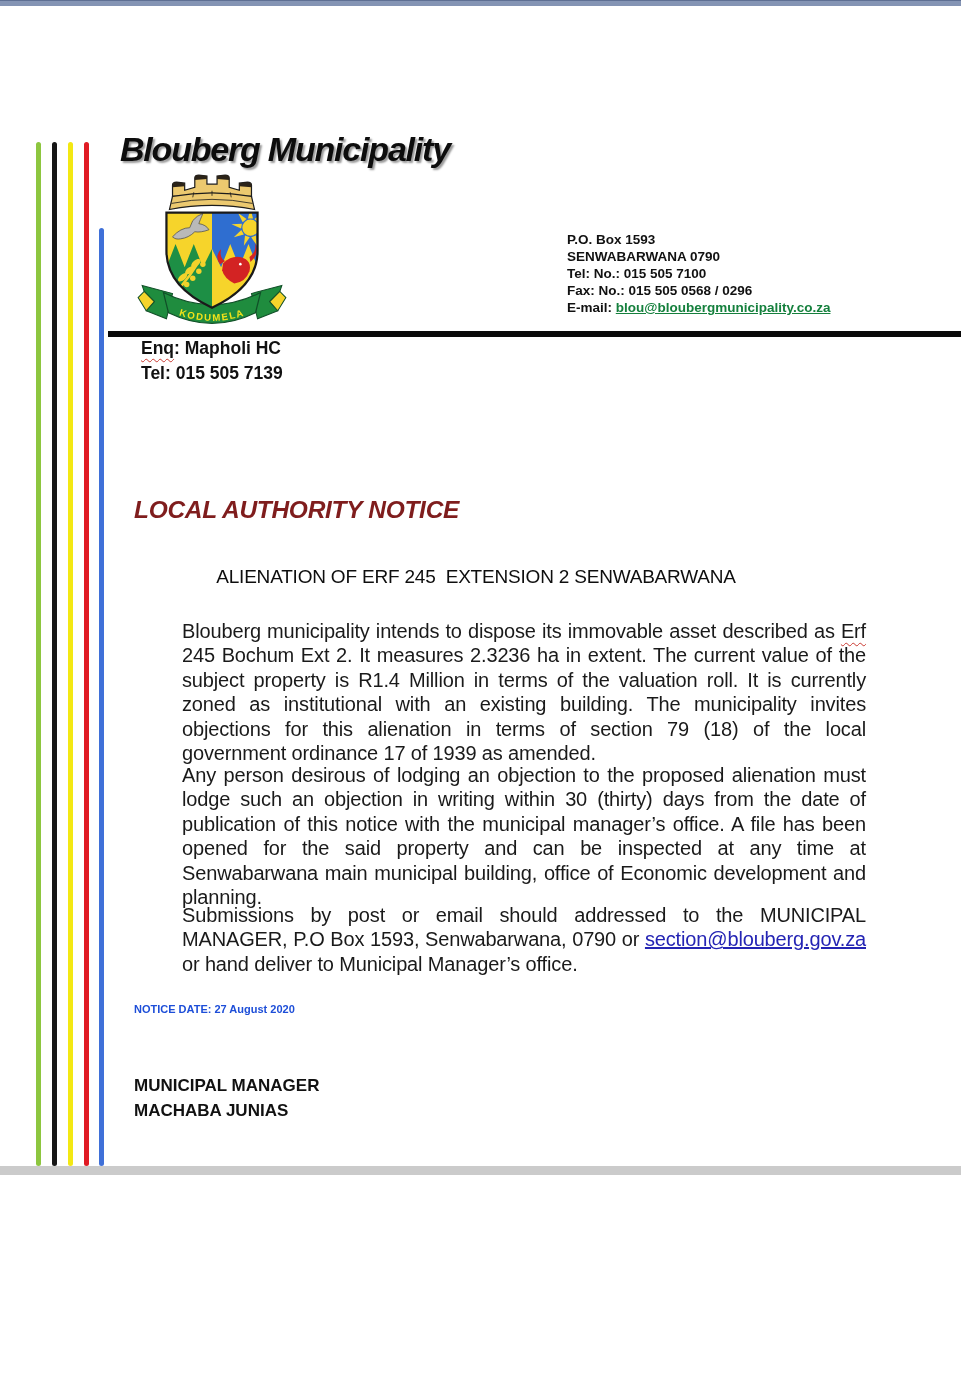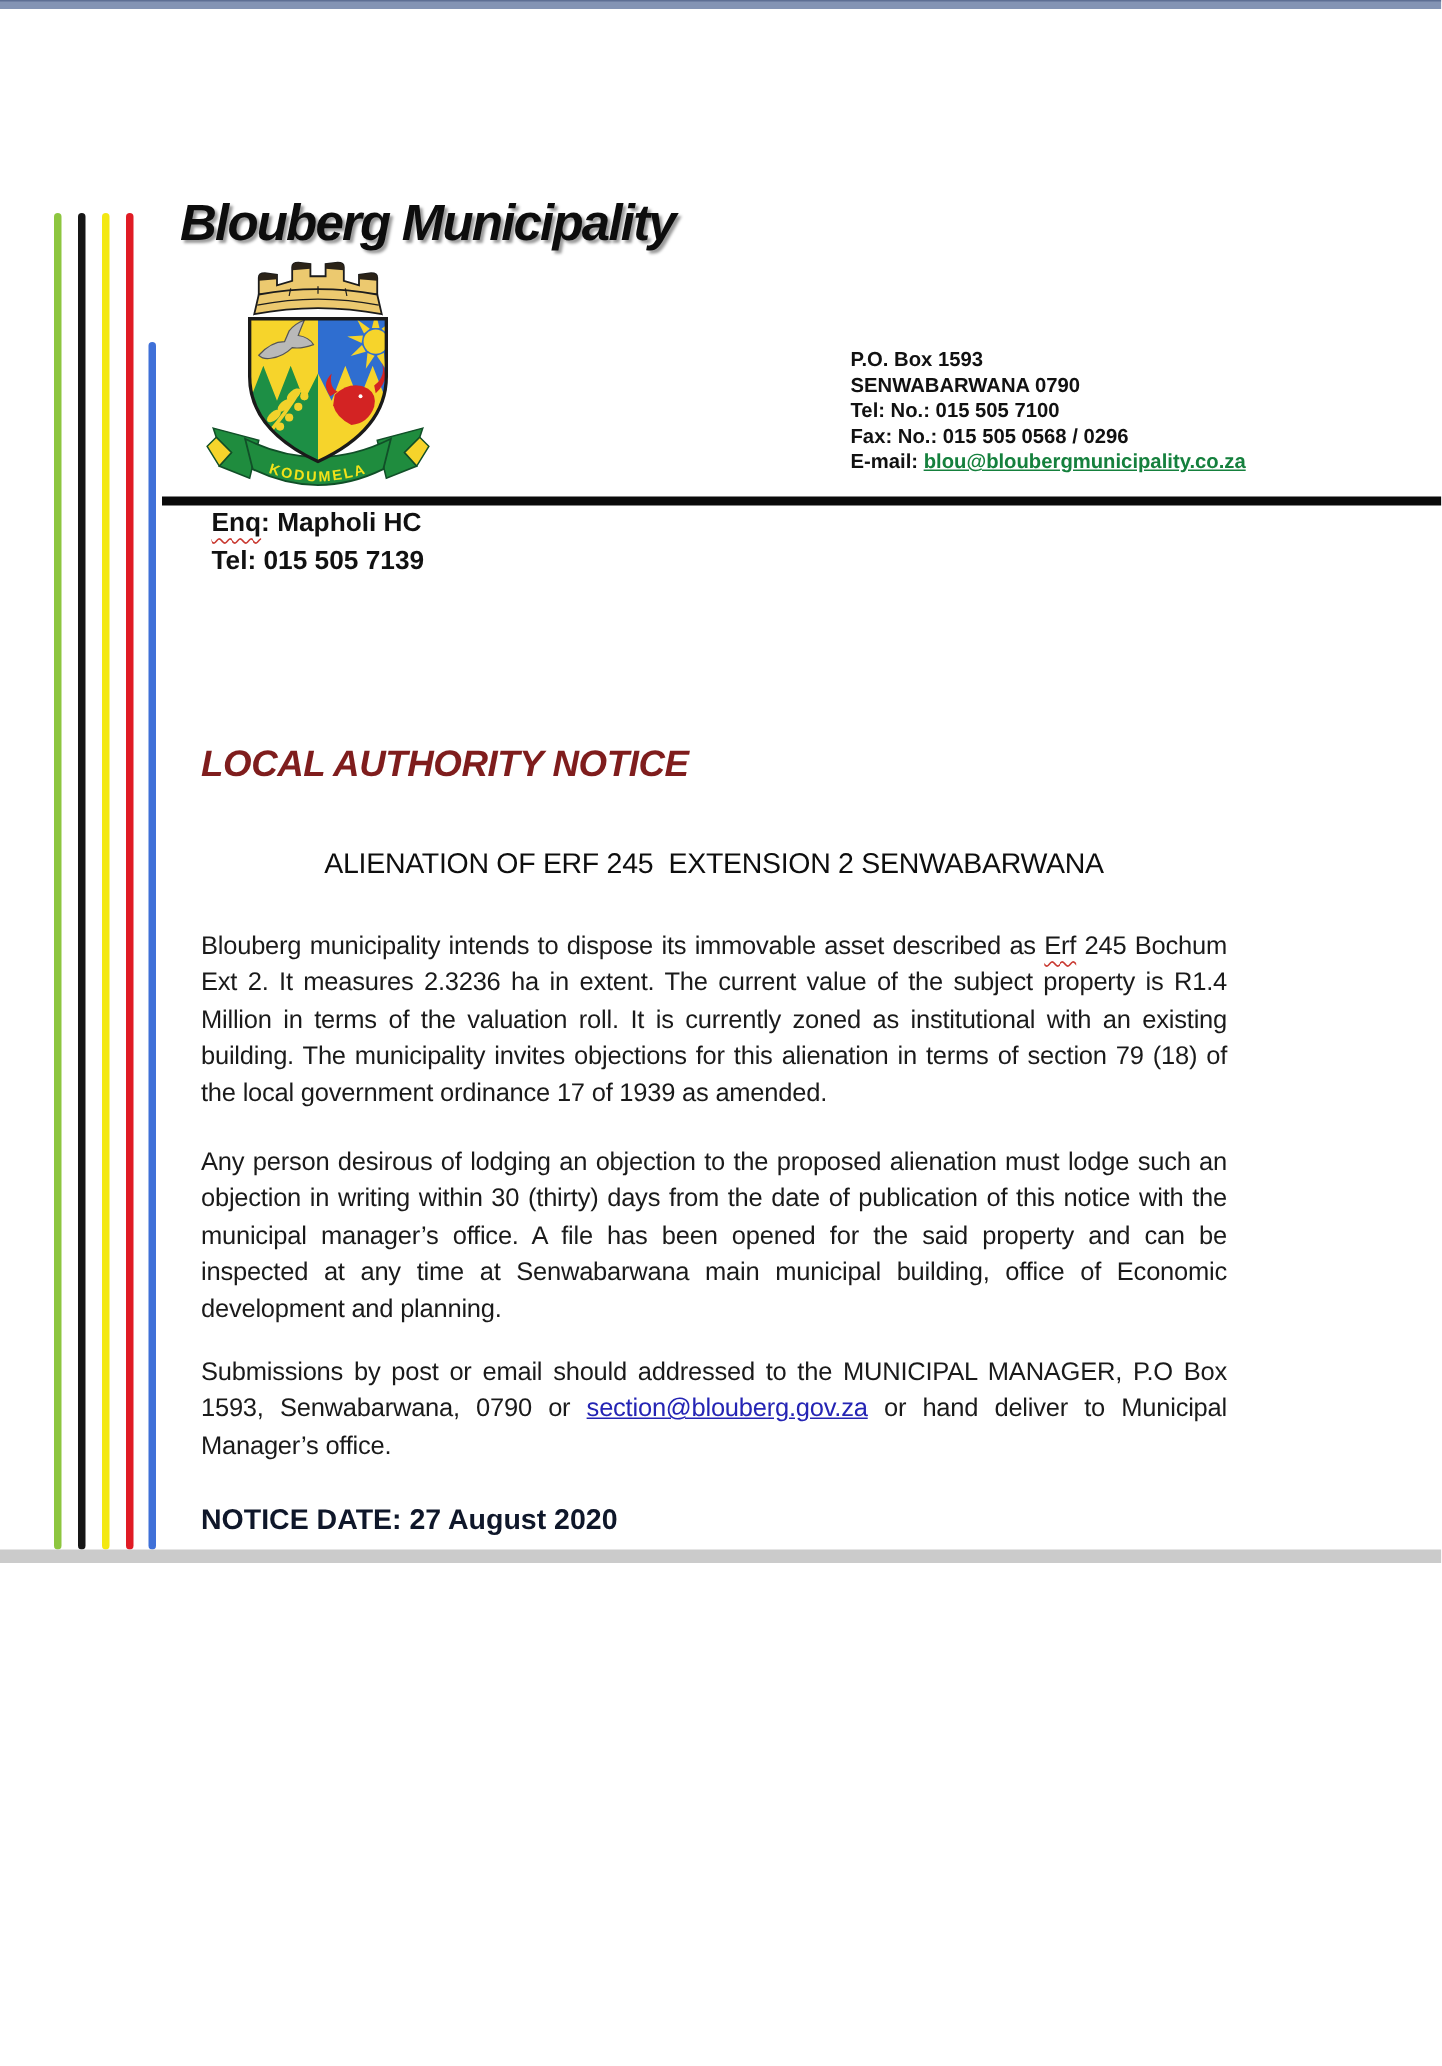--- a/index.html
+++ b/index.html
@@ -1,18 +1,18 @@
 <!DOCTYPE html>
 <html><head>
 <meta charset="utf-8">
 <style>
   * { margin:0; padding:0; box-sizing:border-box; }
   html,body { background:#fff; }
   .page {
-    position:relative; width:961px; height:1042px; background:#ffffff;
+    position:relative; width:961px; height:1175px; background:#ffffff;
     font-family:"Liberation Sans", sans-serif; color:#1c1c1c; overflow:hidden;
   }
   
   .top-bar { position:absolute; top:0; left:0; width:100%; height:6px;
     background:#8494b4; border-top:1px solid #5e6f93; }
   .bottom-bar { position:absolute; bottom:0; left:0; width:100%; height:9px;
     background:#cbcbcb; }
   
   .stripe { position:absolute; width:5px; border-radius:3px; bottom:9px; }
   .stripe.green  { left:36px; top:142px; background:#8dc63f; }
@@ -51,28 +51,28 @@
   .content { position:absolute; left:134px; width:684px; }
   .notice-title {
     top:496px; font-size:24.5px; font-weight:bold;
     letter-spacing:-0.3px; color:#7f1d1d;font-style:italic;
   }
   .notice-subtitle {
     top:566px; text-align:center; font-size:19px; font-weight:normal;
     letter-spacing:-0.2px; color:#0e0e0e; white-space:pre-wrap;
   }
   .para {
-    text-align:justify; font-size:17px; line-height:24.4px;
-    letter-spacing:-0.15px; color:#1a1a1a;
+    text-align:justify; font-size:20px; line-height:24.4px;
+    letter-spacing:-0.15px; color:#1a1a1a;margin-left:48px;
   }
   .para1 { top:619px; }
   .para2 { top:763px; }
   .para3 { top:903px; }
   .email-link { color:#2424b4; text-decoration:underline; cursor:pointer; }
-  .notice-date { top:1003px; font-size:19px; font-weight:bold; color:#0f172a; }
+  .notice-date { top:1003px; font-size:11px; font-weight:bold; color:#1d4ed8; }
   .signature { top:1073px; font-size:17px; font-weight:bold; line-height:25px; color:#111; }
 </style>
 </head>
 <body>
 
 <div class="page">
 
   <div class="top-bar"></div>
 
   <div class="stripe green"></div>

